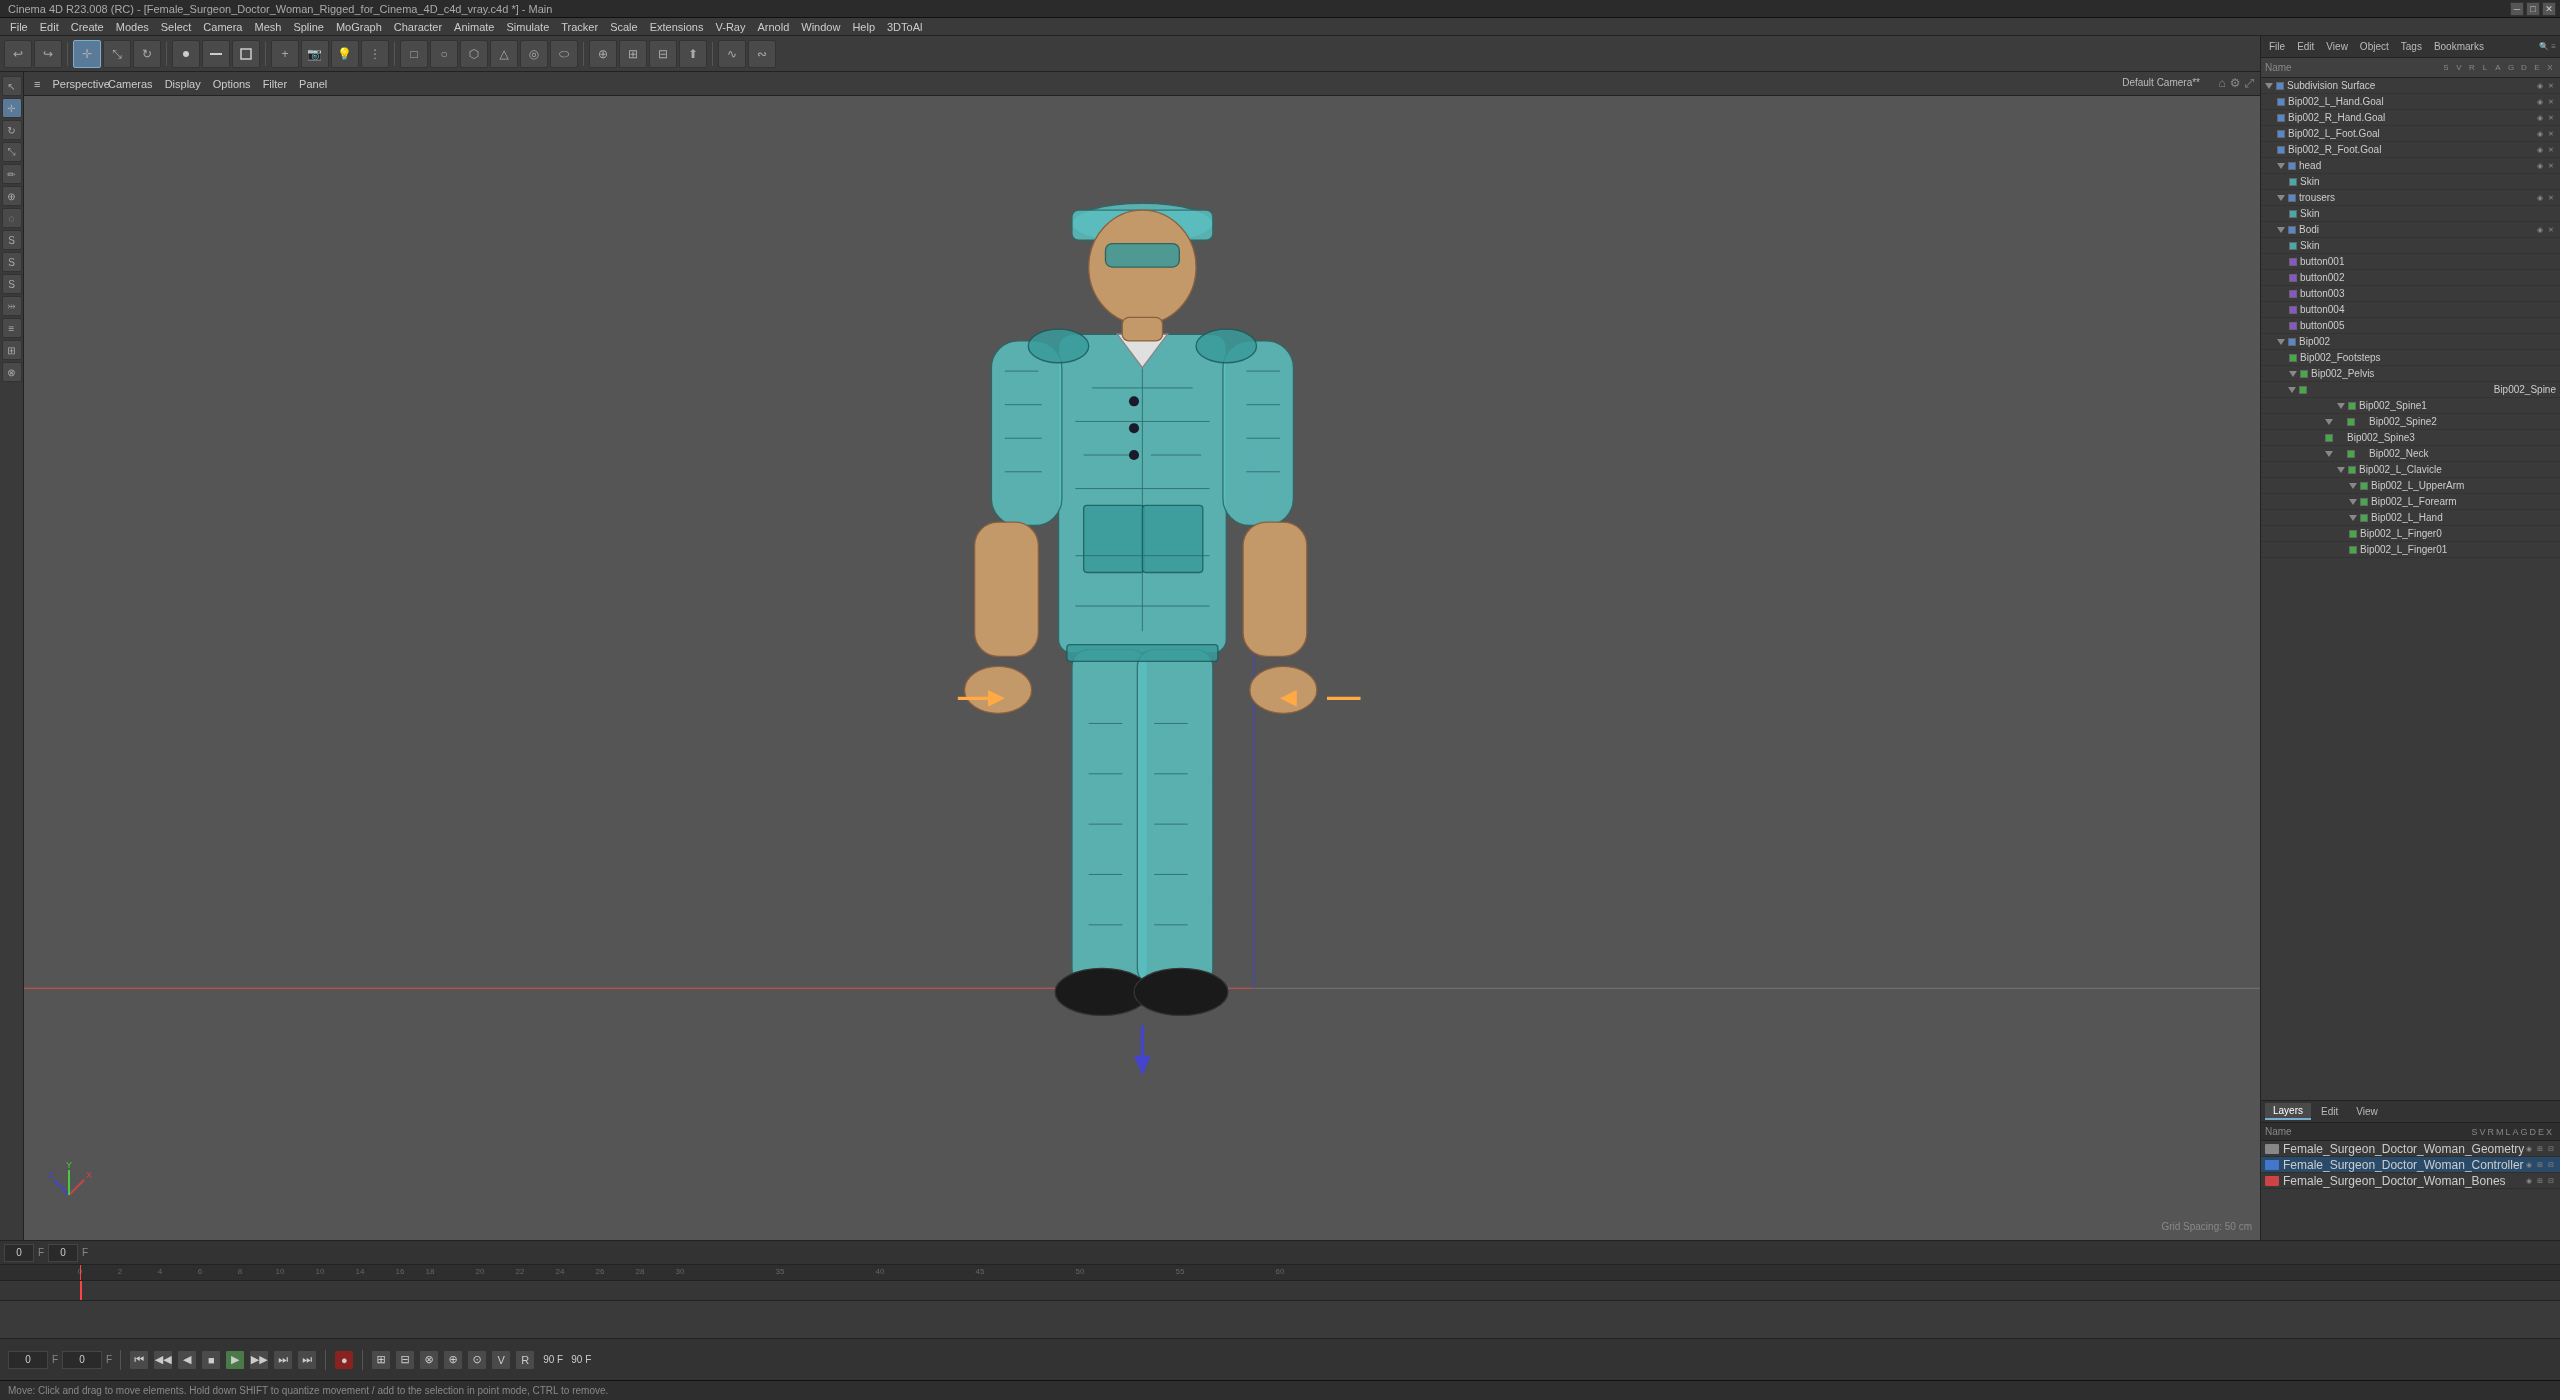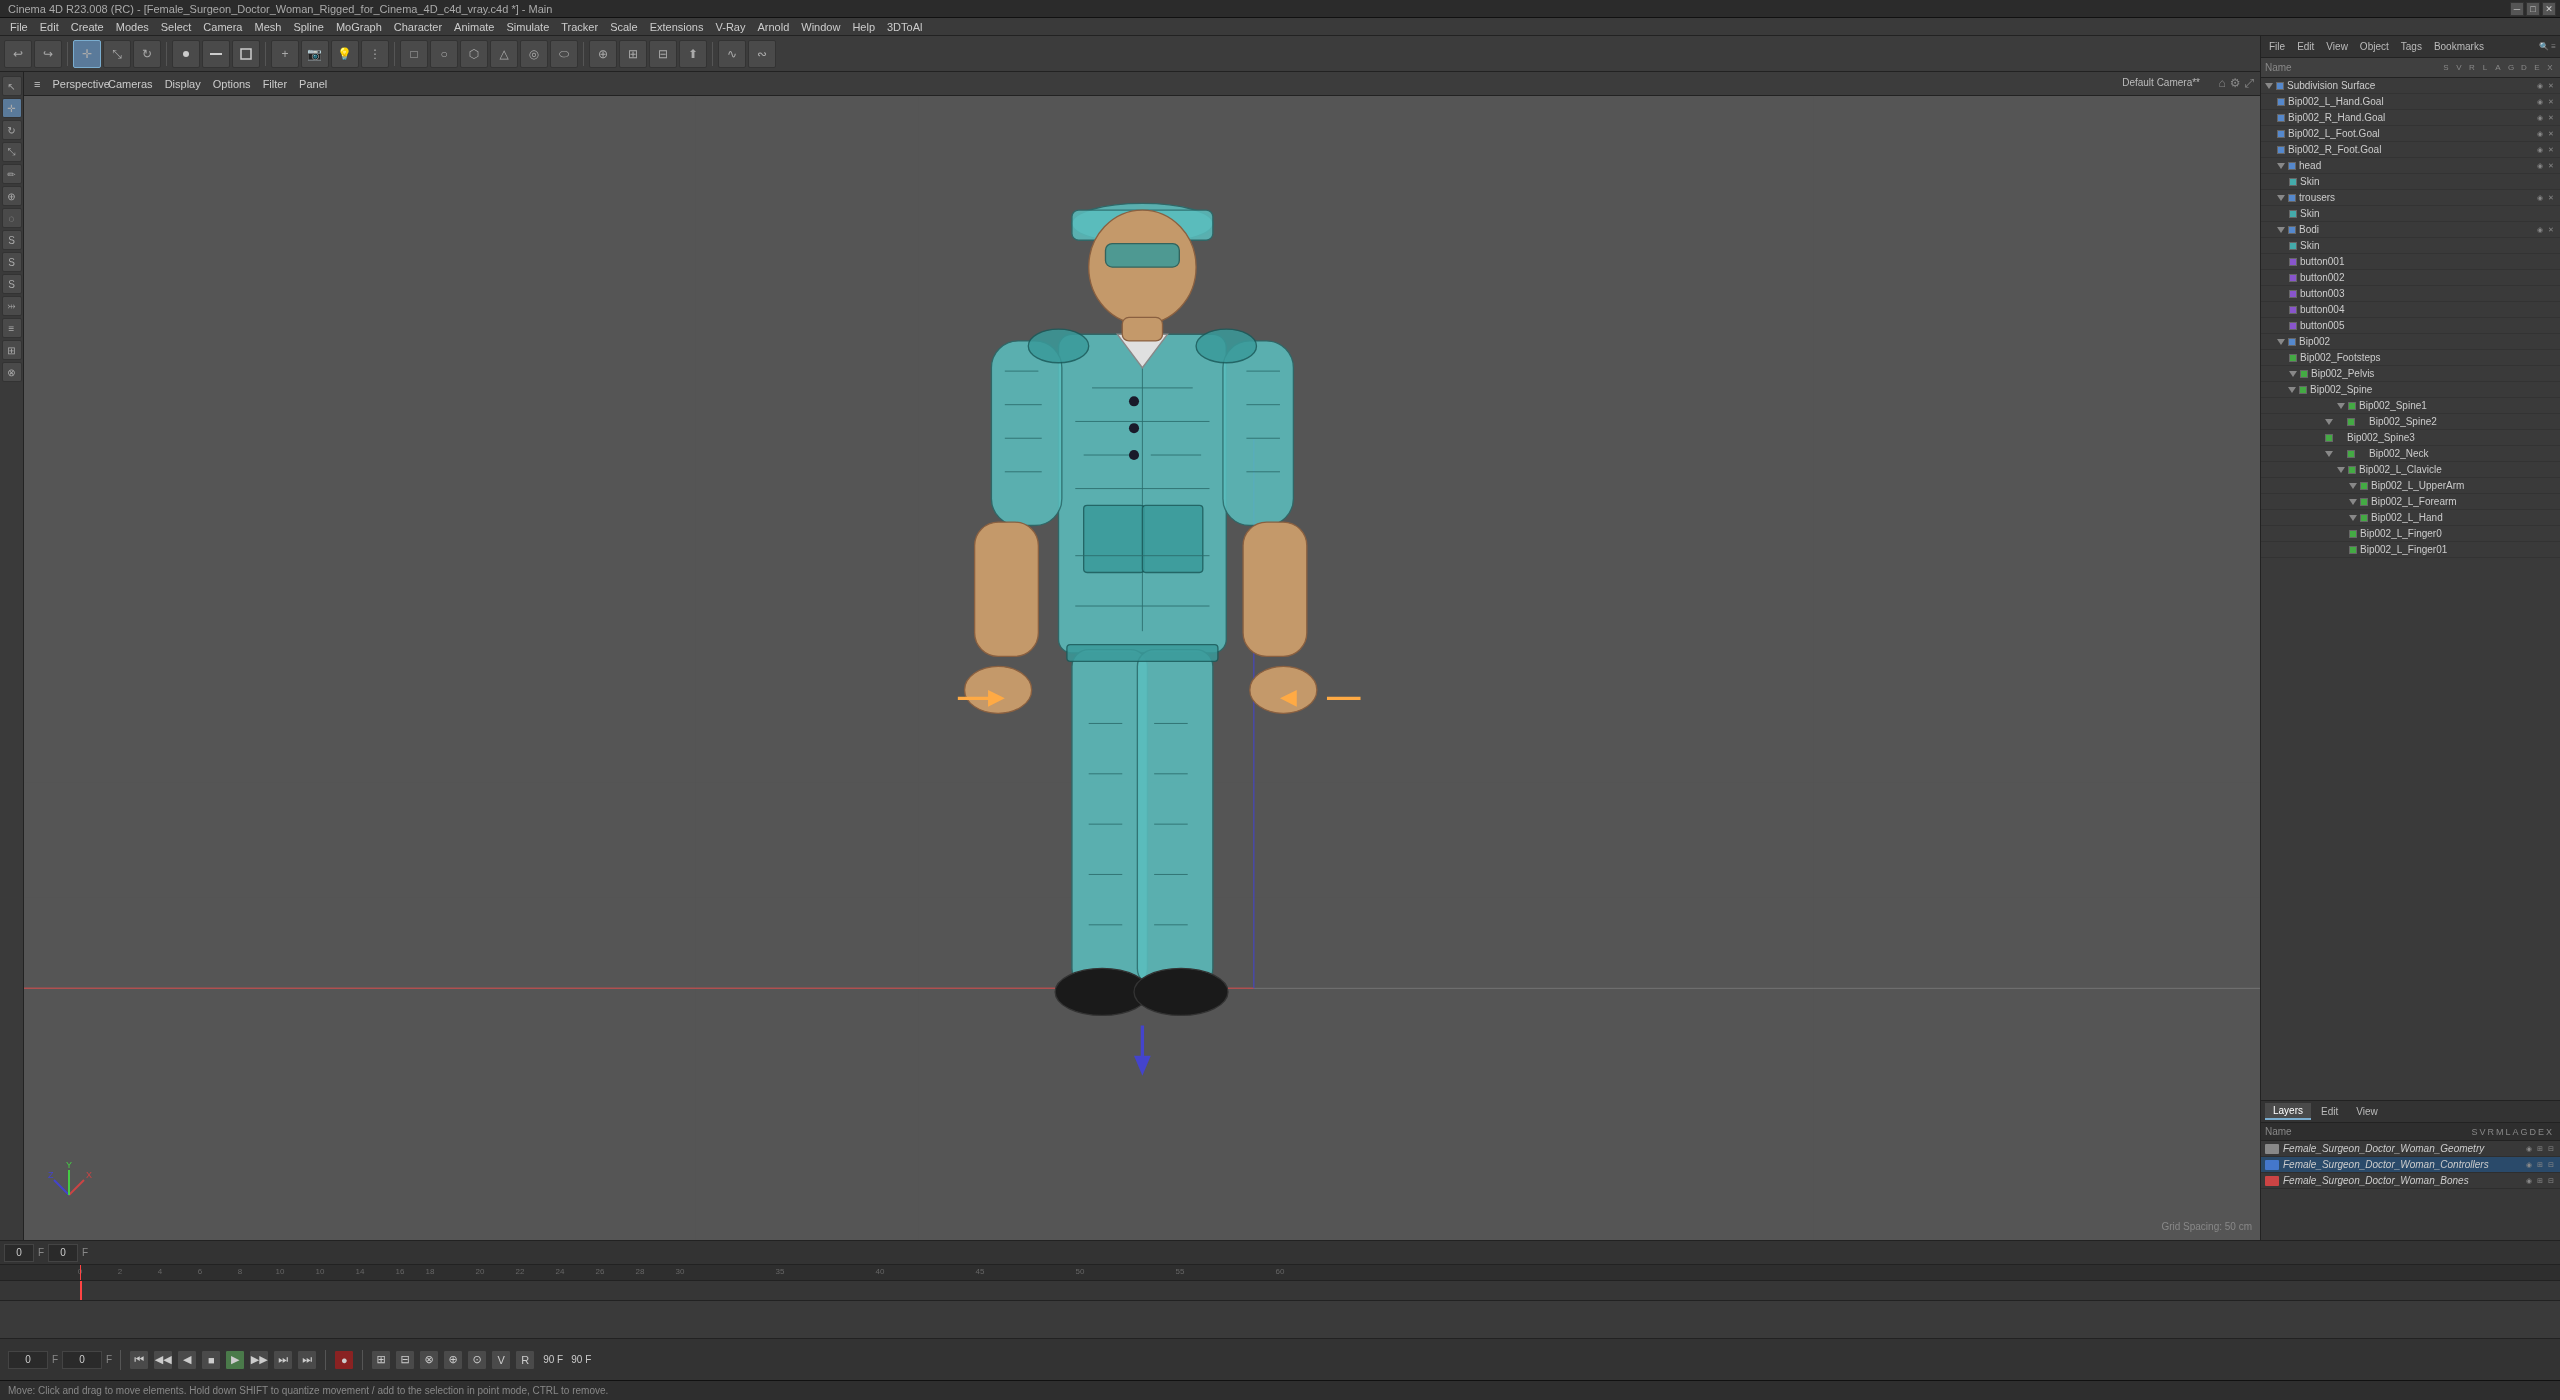--- a/index.html
+++ b/index.html
@@ -244,21 +244,21 @@
       margin-left: 2px;
     }
     .si-icon {
       width: 10px; height: 10px;
       display: flex; align-items: center; justify-content: center;
       font-size: 7px;
       color: #888;
     }
     .indent-1 { padding-left: 16px; }
     .indent-2 { padding-left: 28px; align-items: center; }
-    .indent-3 { padding-left: 27px; }
+    .indent-3 { padding-left: 27px; text-align: right; }
     .indent-4 { padding-left: 76px; }
     .indent-5 { padding-left: 64px; gap: 11px; }
     .indent-6 { padding-left: 76px; }
     .indent-7 { padding-left: 88px; }
 
     
     #layers-panel {
       height: 140px;
       border-top: 1px solid #222;
       background: #383838;
@@ -307,25 +307,24 @@
     }
     .layer-item.selected { background: #2a4a6a; }
     .layer-color {
       width: 14px; height: 10px;
       border-radius: 1px;
       margin-right: 4px;
       flex-shrink: 0;
     }
     .layer-name {
       flex: 1;
-      font-size: 10px;
+      font-size: 12px;
       color: #ccc;
       overflow: hidden;
       white-space: nowrap;
-      font-style: italic;
     }
     .layer-icons {
       display: flex;
       gap: 1px;
     }
     .l-icon {
       width: 10px; height: 10px;
       font-size: 7px;
       color: #888;
       display: flex; align-items: center; justify-content: center;

